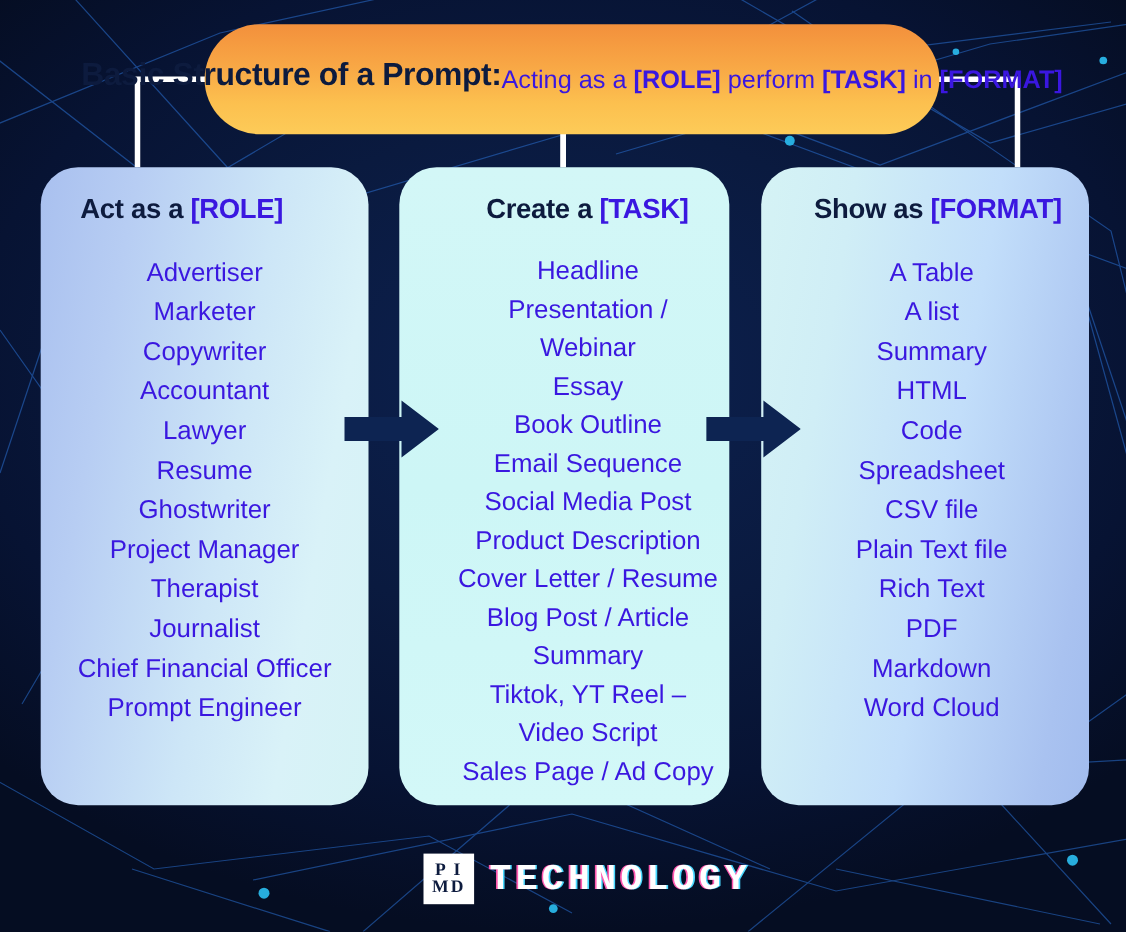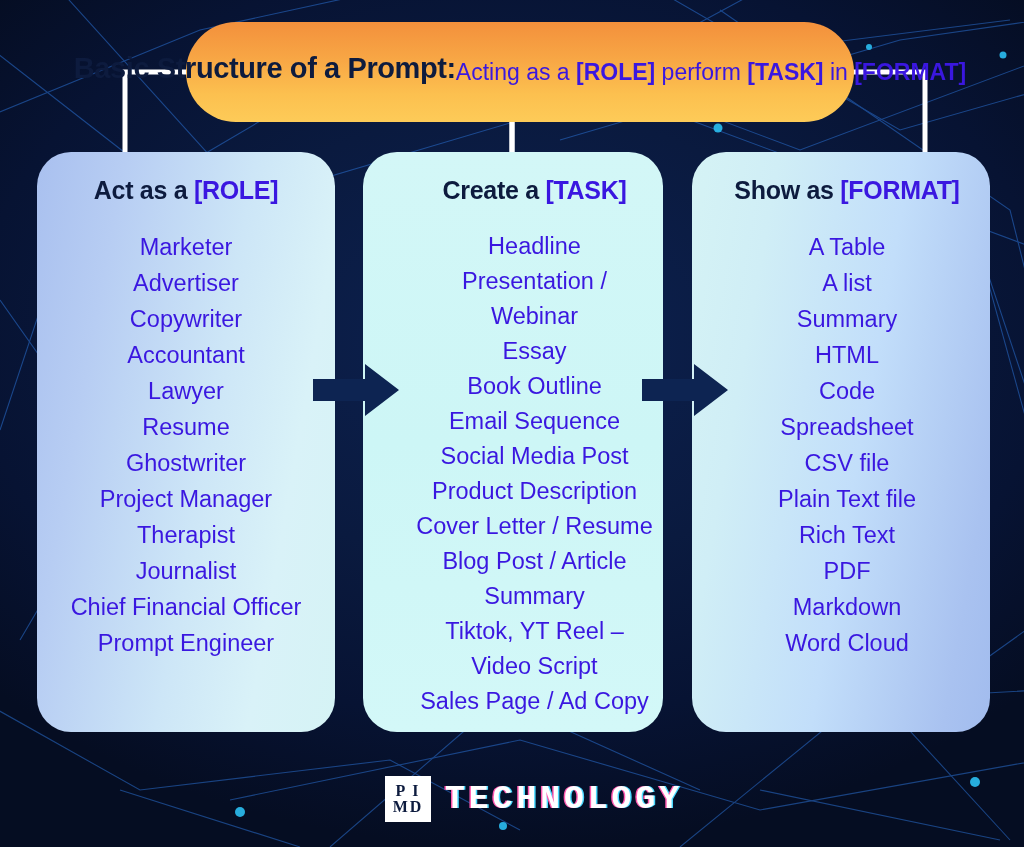--- a/index.html
+++ b/index.html
@@ -97,27 +97,27 @@
     padding-left: 43px;
   }
   #card-format {
     left: 692px;
     width: 298px;
     background: linear-gradient(100deg, #d5f3f5 0%, #d0eef6 22%, #c2defa 55%, #a9c2f0 88%, #a2bcee 100%);
     padding-left: 12px;
   }
 
   .card-heading {
-    text-align: center;
     font-size: 25px;
     font-weight: bold;
     color: #0d1b3e;
     letter-spacing: -0.3px;
     line-height: 1;
     white-space: nowrap;
+    margin-left: 36px;
   }
   .card-heading .ph {
     color: #3a17e0;
   }
 
   .card-list {
     margin: 0;
     padding: 0 10px;
     list-style: none;
     text-align: center;
@@ -235,22 +235,22 @@
   <div id="header-pill">
     <div id="header-title">Basic Structure of a Prompt:</div>
     <div id="header-sub"><span class="pl">Acting as a </span><span class="kw">[ROLE]</span><span class="pl"> perform </span><span class="kw">[TASK]</span><span class="pl"> in </span><span class="kw">[FORMAT]</span></div>
   </div>
 
   <div class="card" id="card-role">
     <div class="card-heading">
       <span>Act as a </span><span class="ph">[ROLE]</span>
     </div>
     <ul class="card-list" id="list-role">
+        <li>Advertiser</li>
         <li>Marketer</li>
-        <li>Advertiser</li>
         <li>Copywriter</li>
         <li>Accountant</li>
         <li>Lawyer</li>
         <li>Resume</li>
         <li>Ghostwriter</li>
         <li>Project Manager</li>
         <li>Therapist</li>
         <li>Journalist</li>
         <li>Chief Financial Officer</li>
         <li>Prompt Engineer</li>

